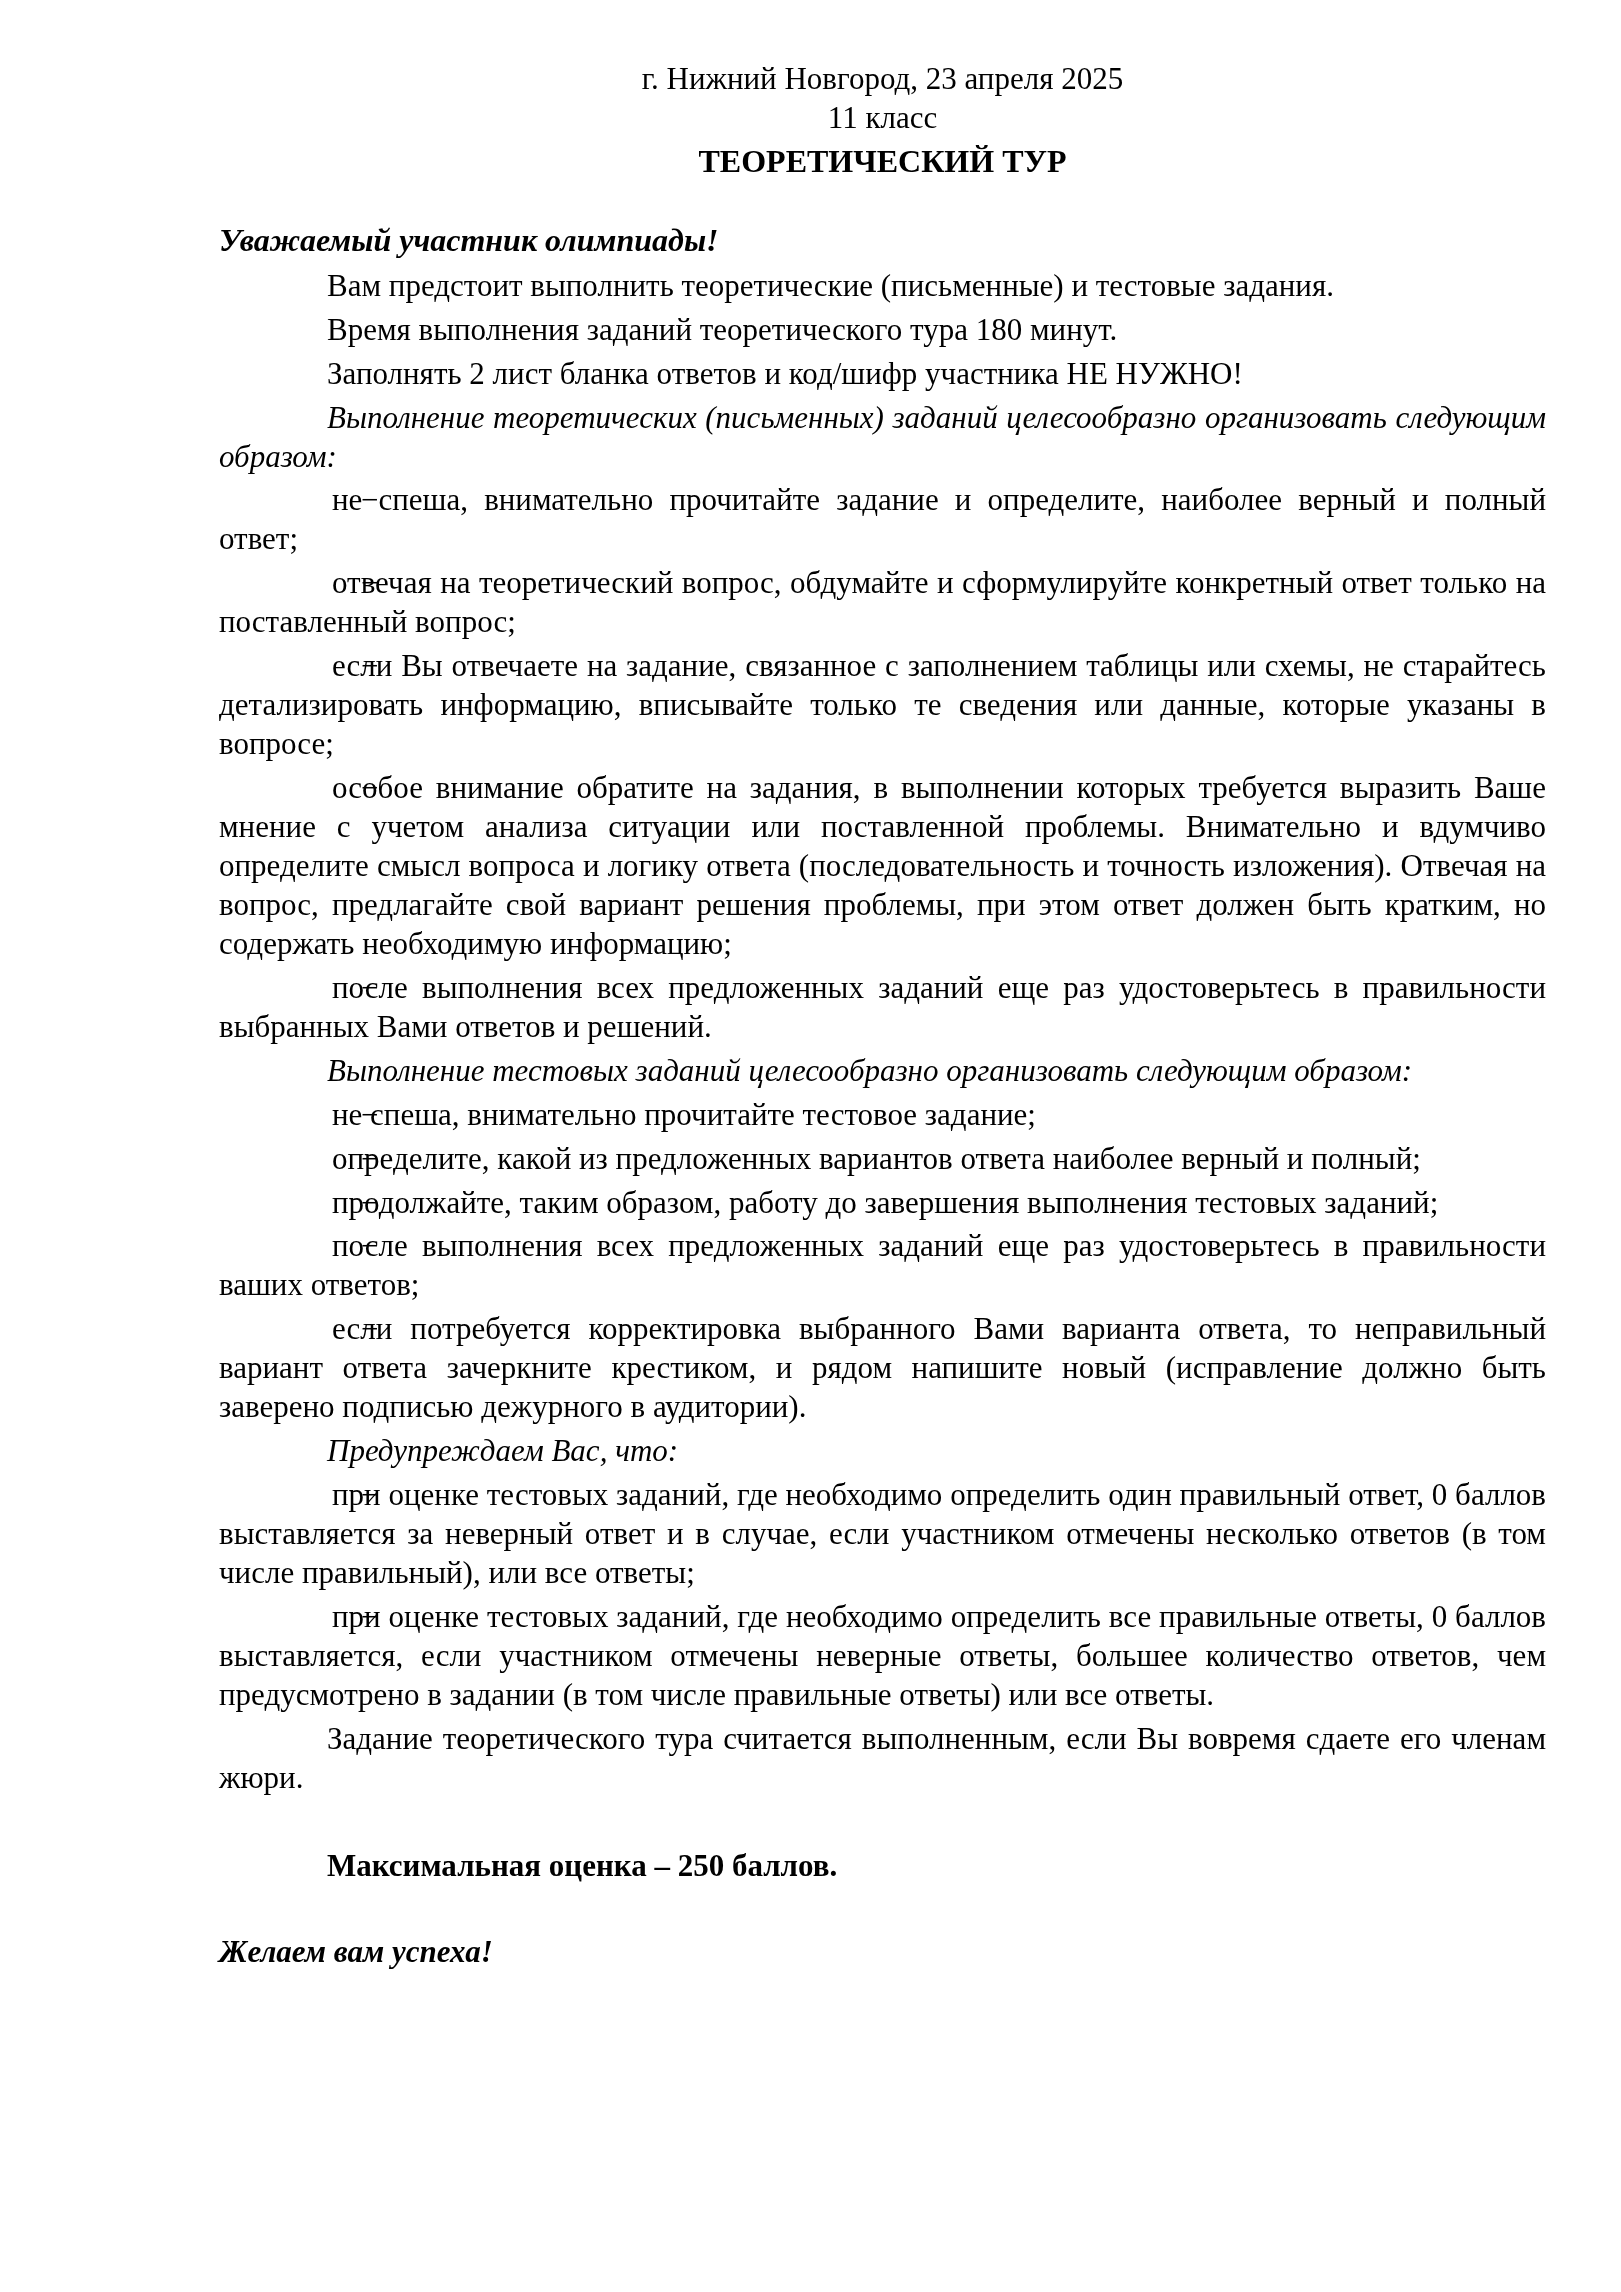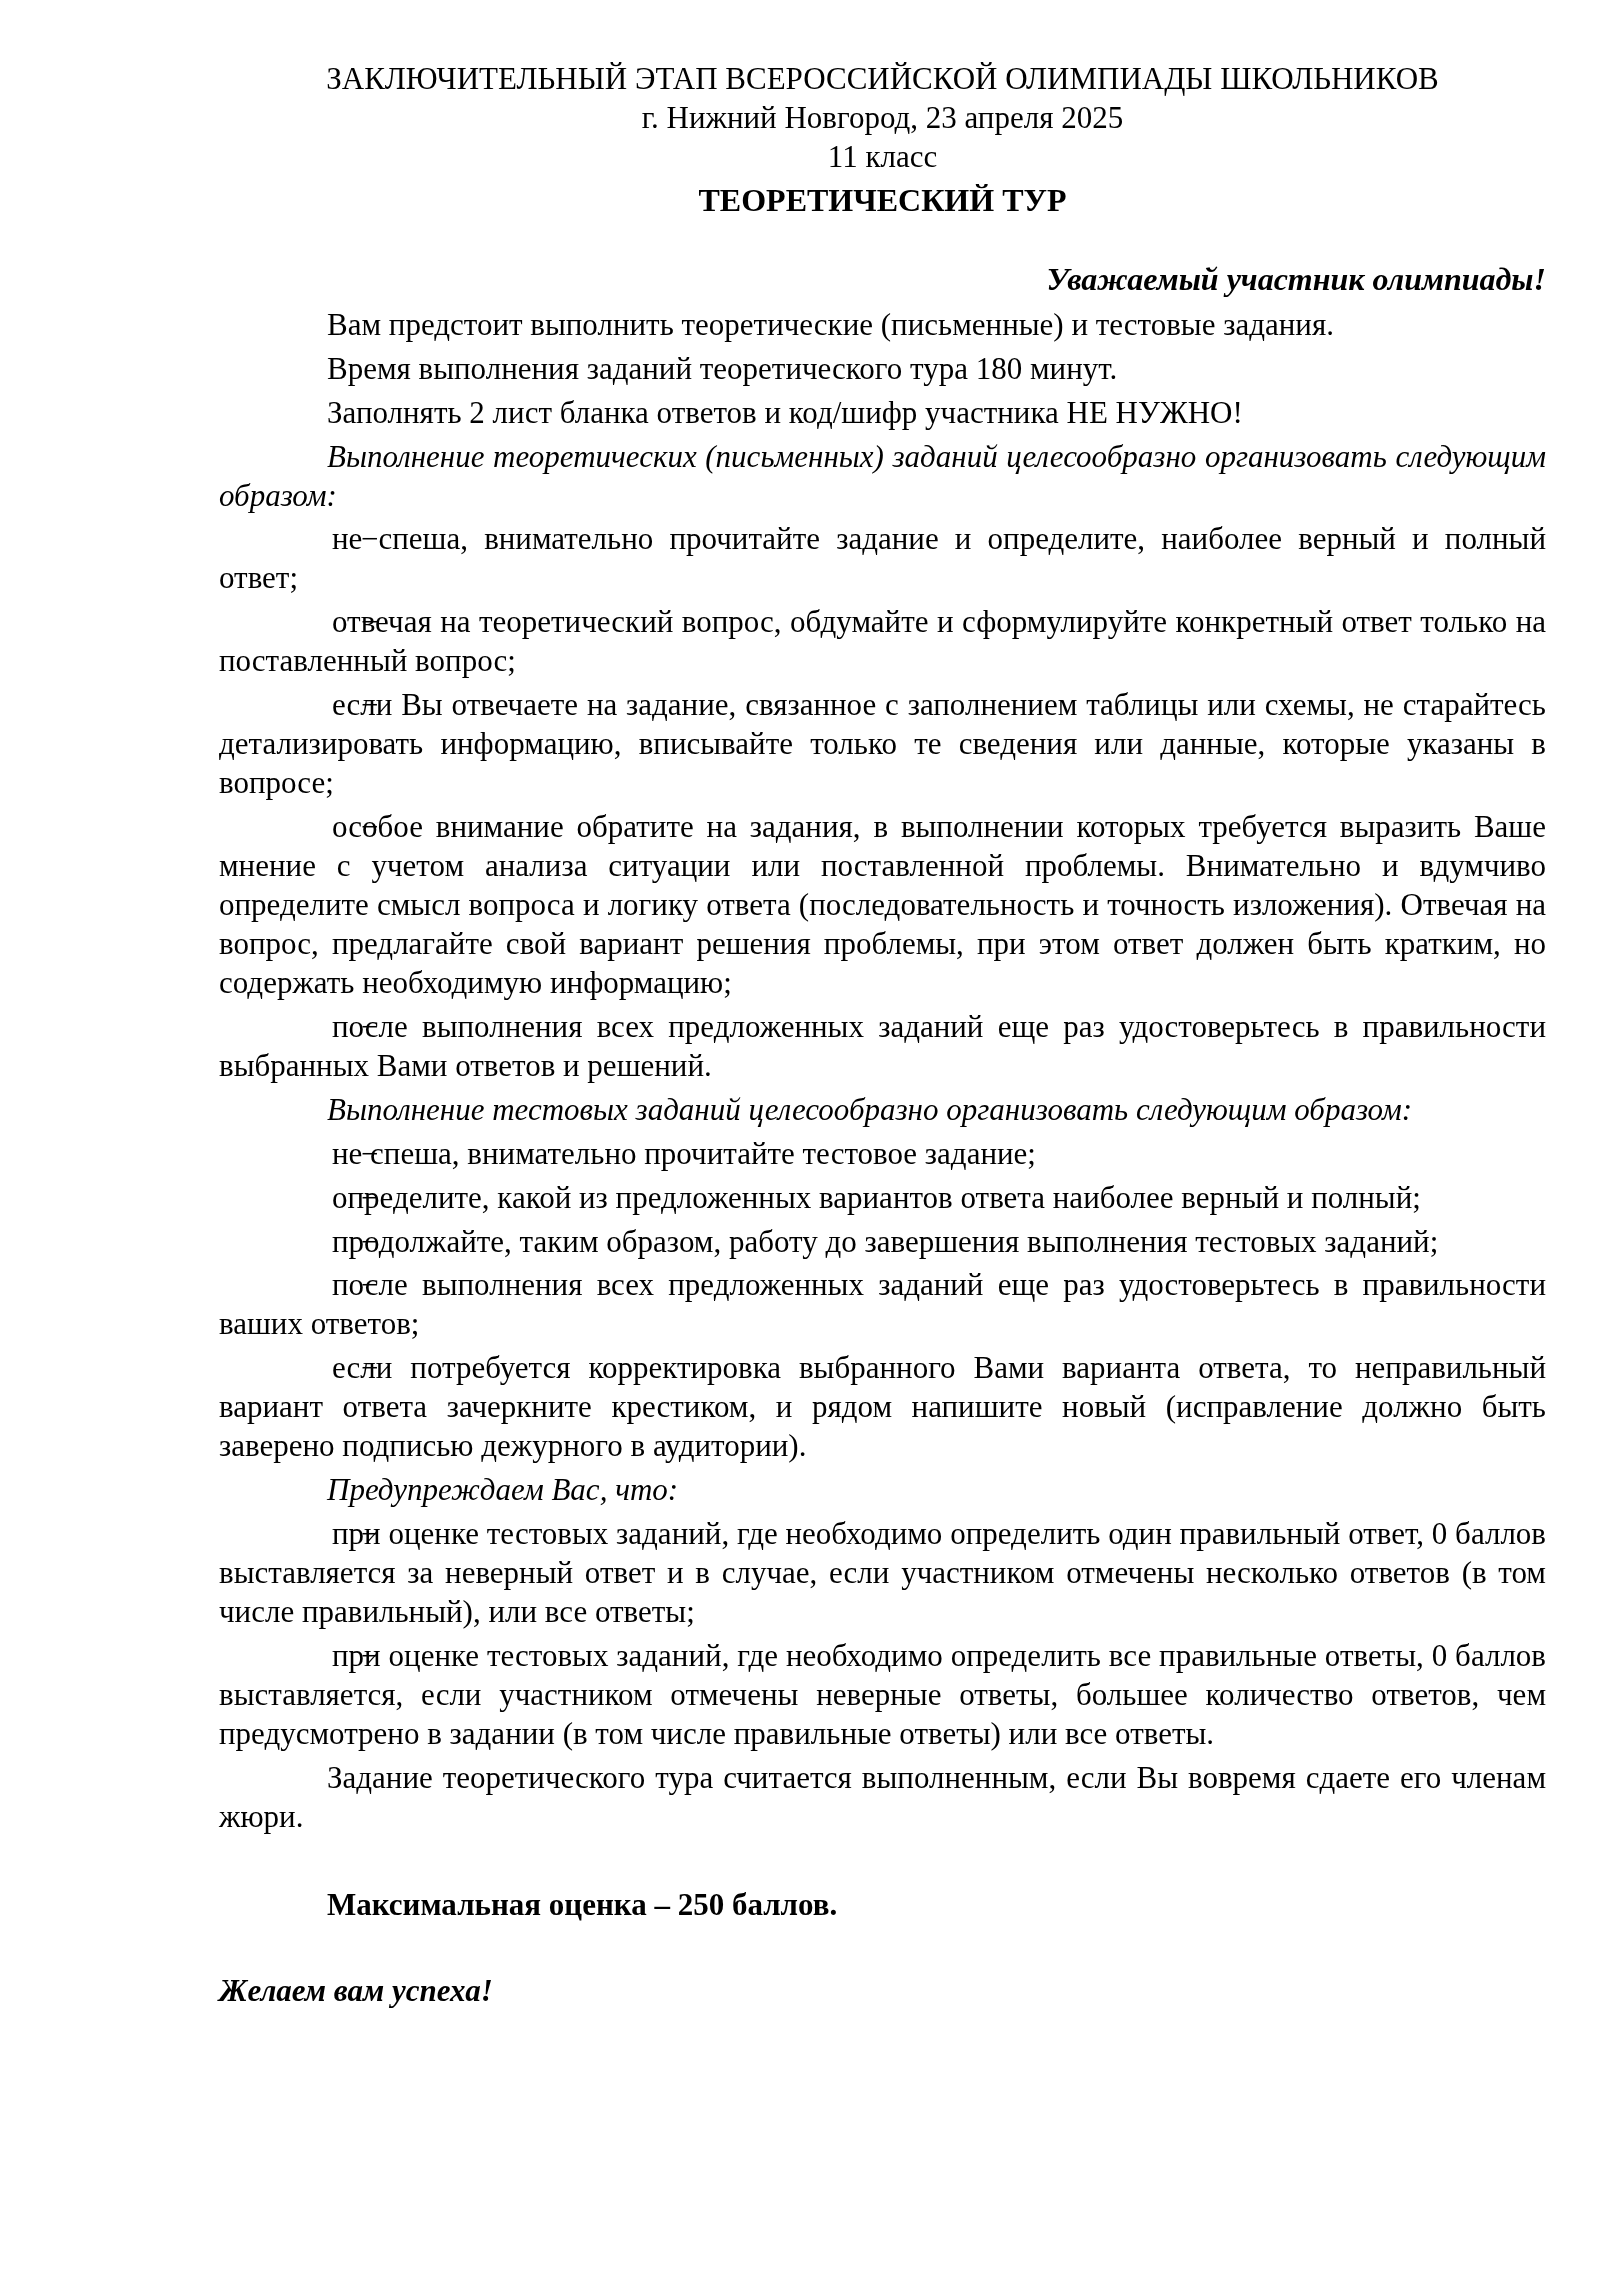--- a/index.html
+++ b/index.html
@@ -25,21 +25,21 @@
     line-height: 39px;
   }
   .hdr-title {
     text-align: center;
     font-weight: bold;
     font-size: 32px;
     line-height: 45px;
     margin-top: 2px;
   }
   .greeting {
-    text-align: right;
+    text-align: left;
     font-weight: bold;
     font-style: italic;
     font-size: 32px;
     line-height: 39px;
     margin-top: 37px;
     margin-bottom: 5.9px;
   }
   p {
     margin: 0 0 4.9px 0;
     font-size: 31px;
@@ -65,21 +65,20 @@
     font-style: italic;
     margin-top: 47px;
   }
 </style>
 </head>
 <body>
 
 <div class="page">
 
   <div class="hdr">
-    <div>ЗАКЛЮЧИТЕЛЬНЫЙ ЭТАП ВСЕРОССИЙСКОЙ ОЛИМПИАДЫ ШКОЛЬНИКОВ</div>
     <div>г. Нижний Новгород, 23 апреля 2025</div>
     <div>11 класс</div>
   </div>
   <div class="hdr-title">ТЕОРЕТИЧЕСКИЙ ТУР</div>
 
   <div class="greeting">Уважаемый участник олимпиады!</div>
 
   <p class="ind">Вам предстоит выполнить теоретические (письменные) и тестовые задания.</p>
   <p class="ind">Время выполнения заданий теоретического тура 180 минут.</p>
   <p class="ind">Заполнять 2 лист бланка ответов и код/шифр участника НЕ НУЖНО!</p>

